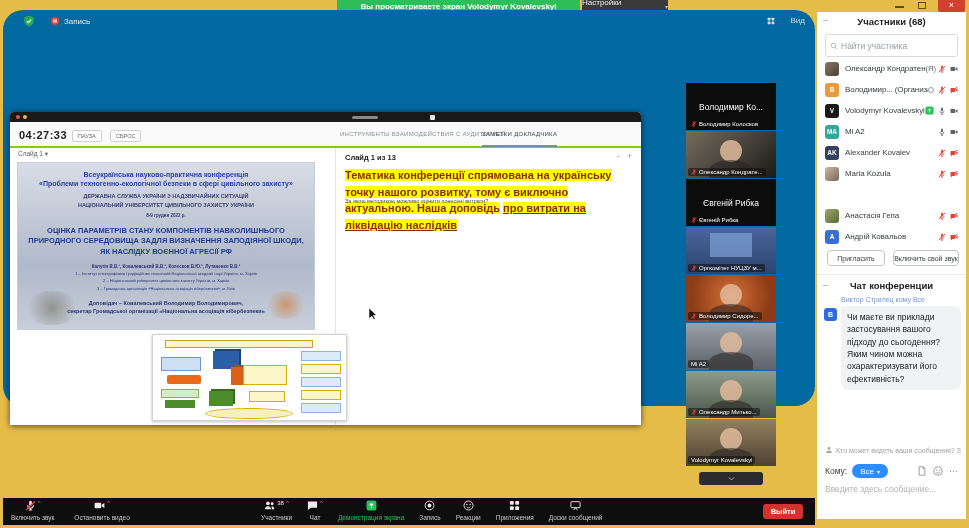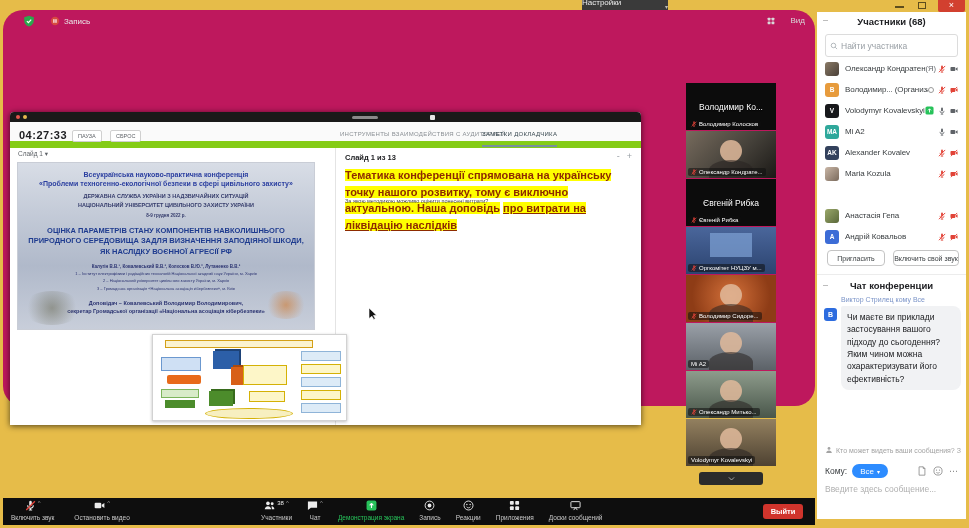--- a/index.html
+++ b/index.html
@@ -16,36 +16,36 @@
     border-radius:0 0 2px 2px; cursor:pointer; }
   .view-settings .caret { font-size:6px; color:#bbb; }
 
   
   .win-min { position:absolute; left:895px; top:6px; width:9px; height:2px; background:#5d4d1d; }
   .win-max { position:absolute; left:918px; top:2px; width:8px; height:7px; border:1.5px solid #5d4d1d; background:transparent; }
   .win-close { position:absolute; left:938px; top:0; width:27px; height:12px; background:#D2402F; border-radius:0 0 2px 2px;
     color:#fff; font-size:9px; line-height:11px; text-align:center; cursor:pointer; }
 
   
-  .meeting { position:absolute; left:3px; top:10px; width:812px; height:396px; background:#be185d;border-radius:20px; }
+  .meeting { position:absolute; left:3px; top:10px; width:812px; height:396px; background:#0369a1;border-radius:20px; }
   .mtg-shield { position:absolute; left:20px; top:5px; width:12px; height:12px; }
   .mtg-rec { position:absolute; left:47px; top:6px; display:flex; align-items:center; gap:4px; color:#E8E8E8; font-size:8px; }
   .mtg-rec svg { width:10px; height:10px; }
   .mtg-view { position:absolute; right:10px; top:6px; display:flex; align-items:center; gap:16px; color:#D8D8D8; font-size:8px; cursor:pointer; }
   .mtg-view svg { width:8px; height:8px; color:#D8D8D8; }
 
   
   .shared { position:absolute; left:7px; top:102px; width:631px; height:313px; background:#fff;
     border-radius:4px 4px 0 0; box-shadow:0 1px 6px rgba(0,0,0,.65); }
   .sh-titlebar { position:absolute; left:0; top:0; width:100%; height:10px; background:#191919; border-radius:4px 4px 0 0; }
   .sh-dot { position:absolute; top:3px; width:4px; height:4px; border-radius:50%; }
   .sh-dot.r { left:6px; background:#E3574E; } .sh-dot.y { left:13px; background:#E5B94E; }
   .sh-title-decor { position:absolute; left:342px; top:3.5px; width:26px; height:3px; background:#8a8a8a; border-radius:2px; }
   .sh-title-decor2 { position:absolute; left:420px; top:2.5px; width:5px; height:5px; background:#e6e6e6; border-radius:1px; }
-  .sh-toolbar { position:absolute; left:0; top:10px; width:100%; height:26px; background:#FAFAFA; border-bottom:7px solid #84cc16; }
+  .sh-toolbar { position:absolute; left:0; top:10px; width:100%; height:26px; background:#FAFAFA; border-bottom:2px solid #84cc16; }
   .sh-timer { position:absolute; left:9px; top:7px; font-size:11px; font-weight:bold; color:#202124; letter-spacing:.5px; }
   .sh-btn { position:absolute; top:8px; height:12px; line-height:10px; padding:0 5px; font-size:5.5px; color:#5f6368;
     border:1px solid #D0D0D0; border-radius:2px; background:#fff; text-transform:uppercase; cursor:pointer; }
   .sh-btn.pause { left:62px; } .sh-btn.reset { left:100px; }
   .sh-tab { position:absolute; top:0; height:25px; line-height:25px; font-size:6px; letter-spacing:.3px;
     text-transform:uppercase; white-space:nowrap; cursor:pointer; }
   .sh-tab.audience { left:330px; color:#8a8f94; }
   .sh-tab.notes { left:472px; color:#37474F; border-bottom:2px solid #78909C; }
   .pane-left { position:absolute; left:0; top:36px; width:324px; height:277px; background:#fff; }
   .slide-selector { position:absolute; left:8px; top:2px; font-size:6.5px; color:#5f6368; cursor:pointer; }
@@ -232,20 +232,21 @@
       </symbol>
     <symbol id="i-person" viewBox="0 0 12 12">
         <circle cx="6" cy="3.6" r="2.1"></circle>
         <path d="M1.8 10.6c0-2.3 1.9-4 4.2-4s4.2 1.7 4.2 4z"></path>
       </symbol>
   </defs>
 </svg>
 
 <div class="screen">
 
+  <div class="green-banner">Вы просматриваете экран Volodymyr Kovalevskyi</div>
   <div class="view-settings">
     <span>Настройки просмотра</span>
     <span class="caret">▾</span>
   </div>
   <div class="win-min"></div>
   <div class="win-max"></div>
   <div class="win-close">×</div>
 
   <div class="meeting">
 

